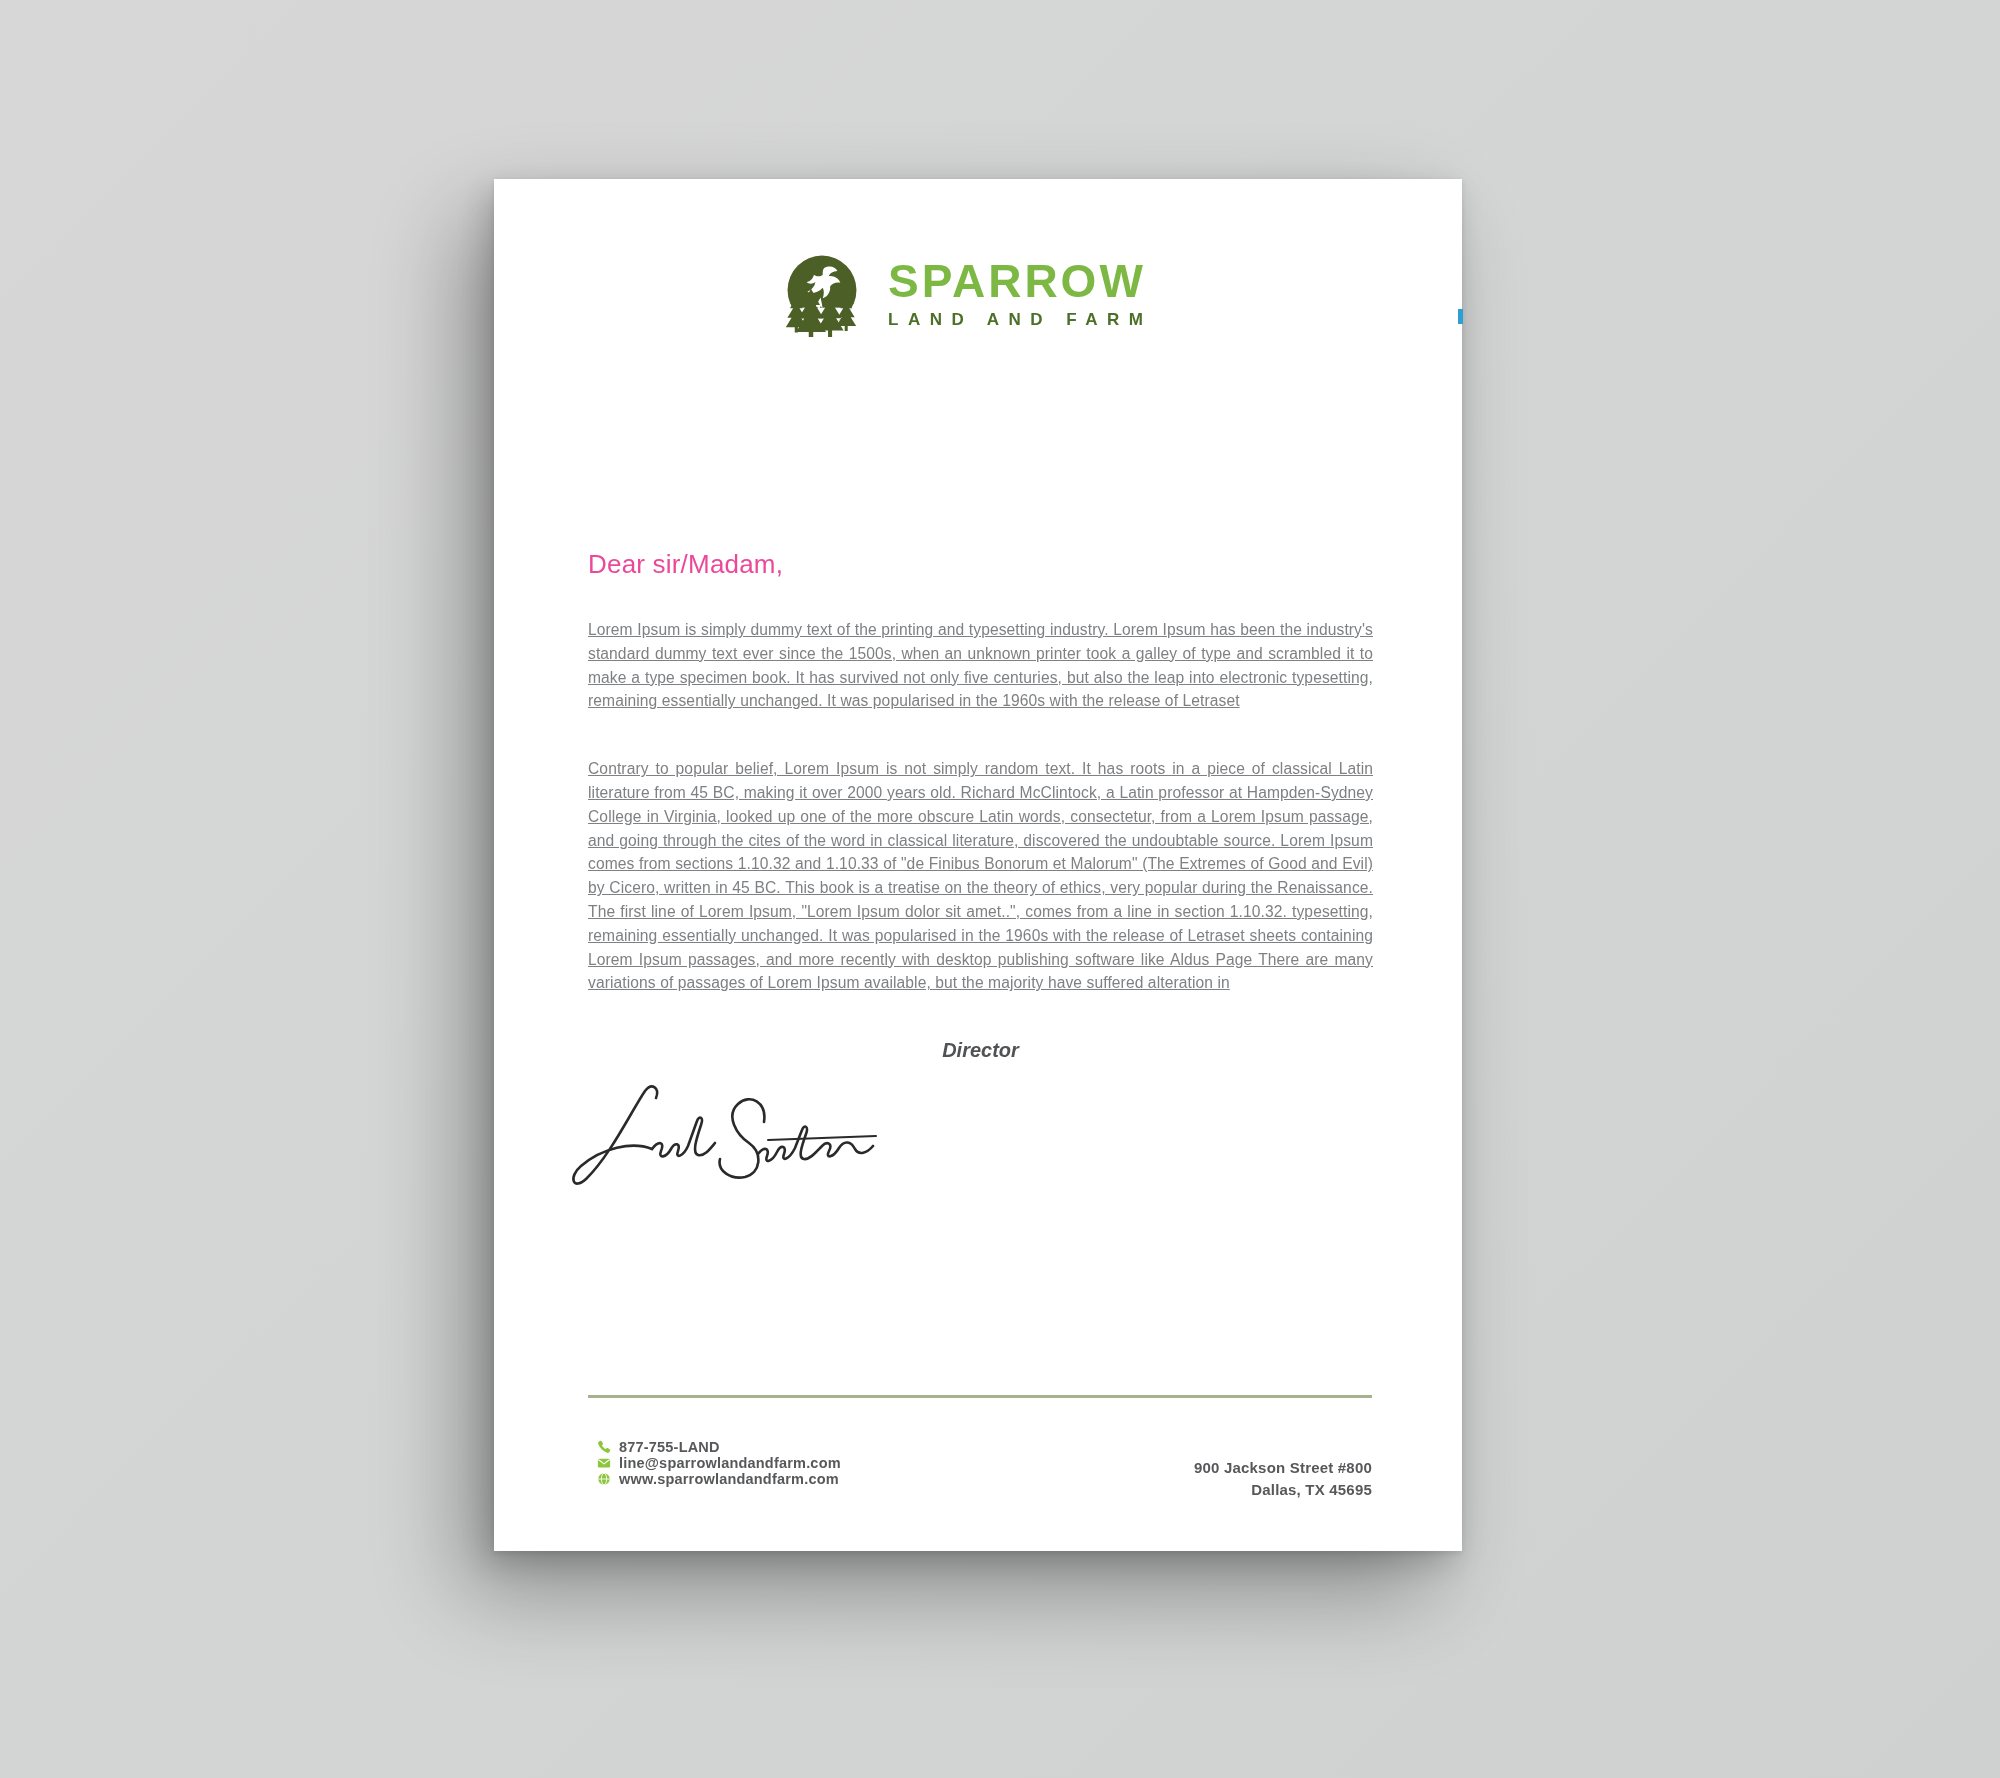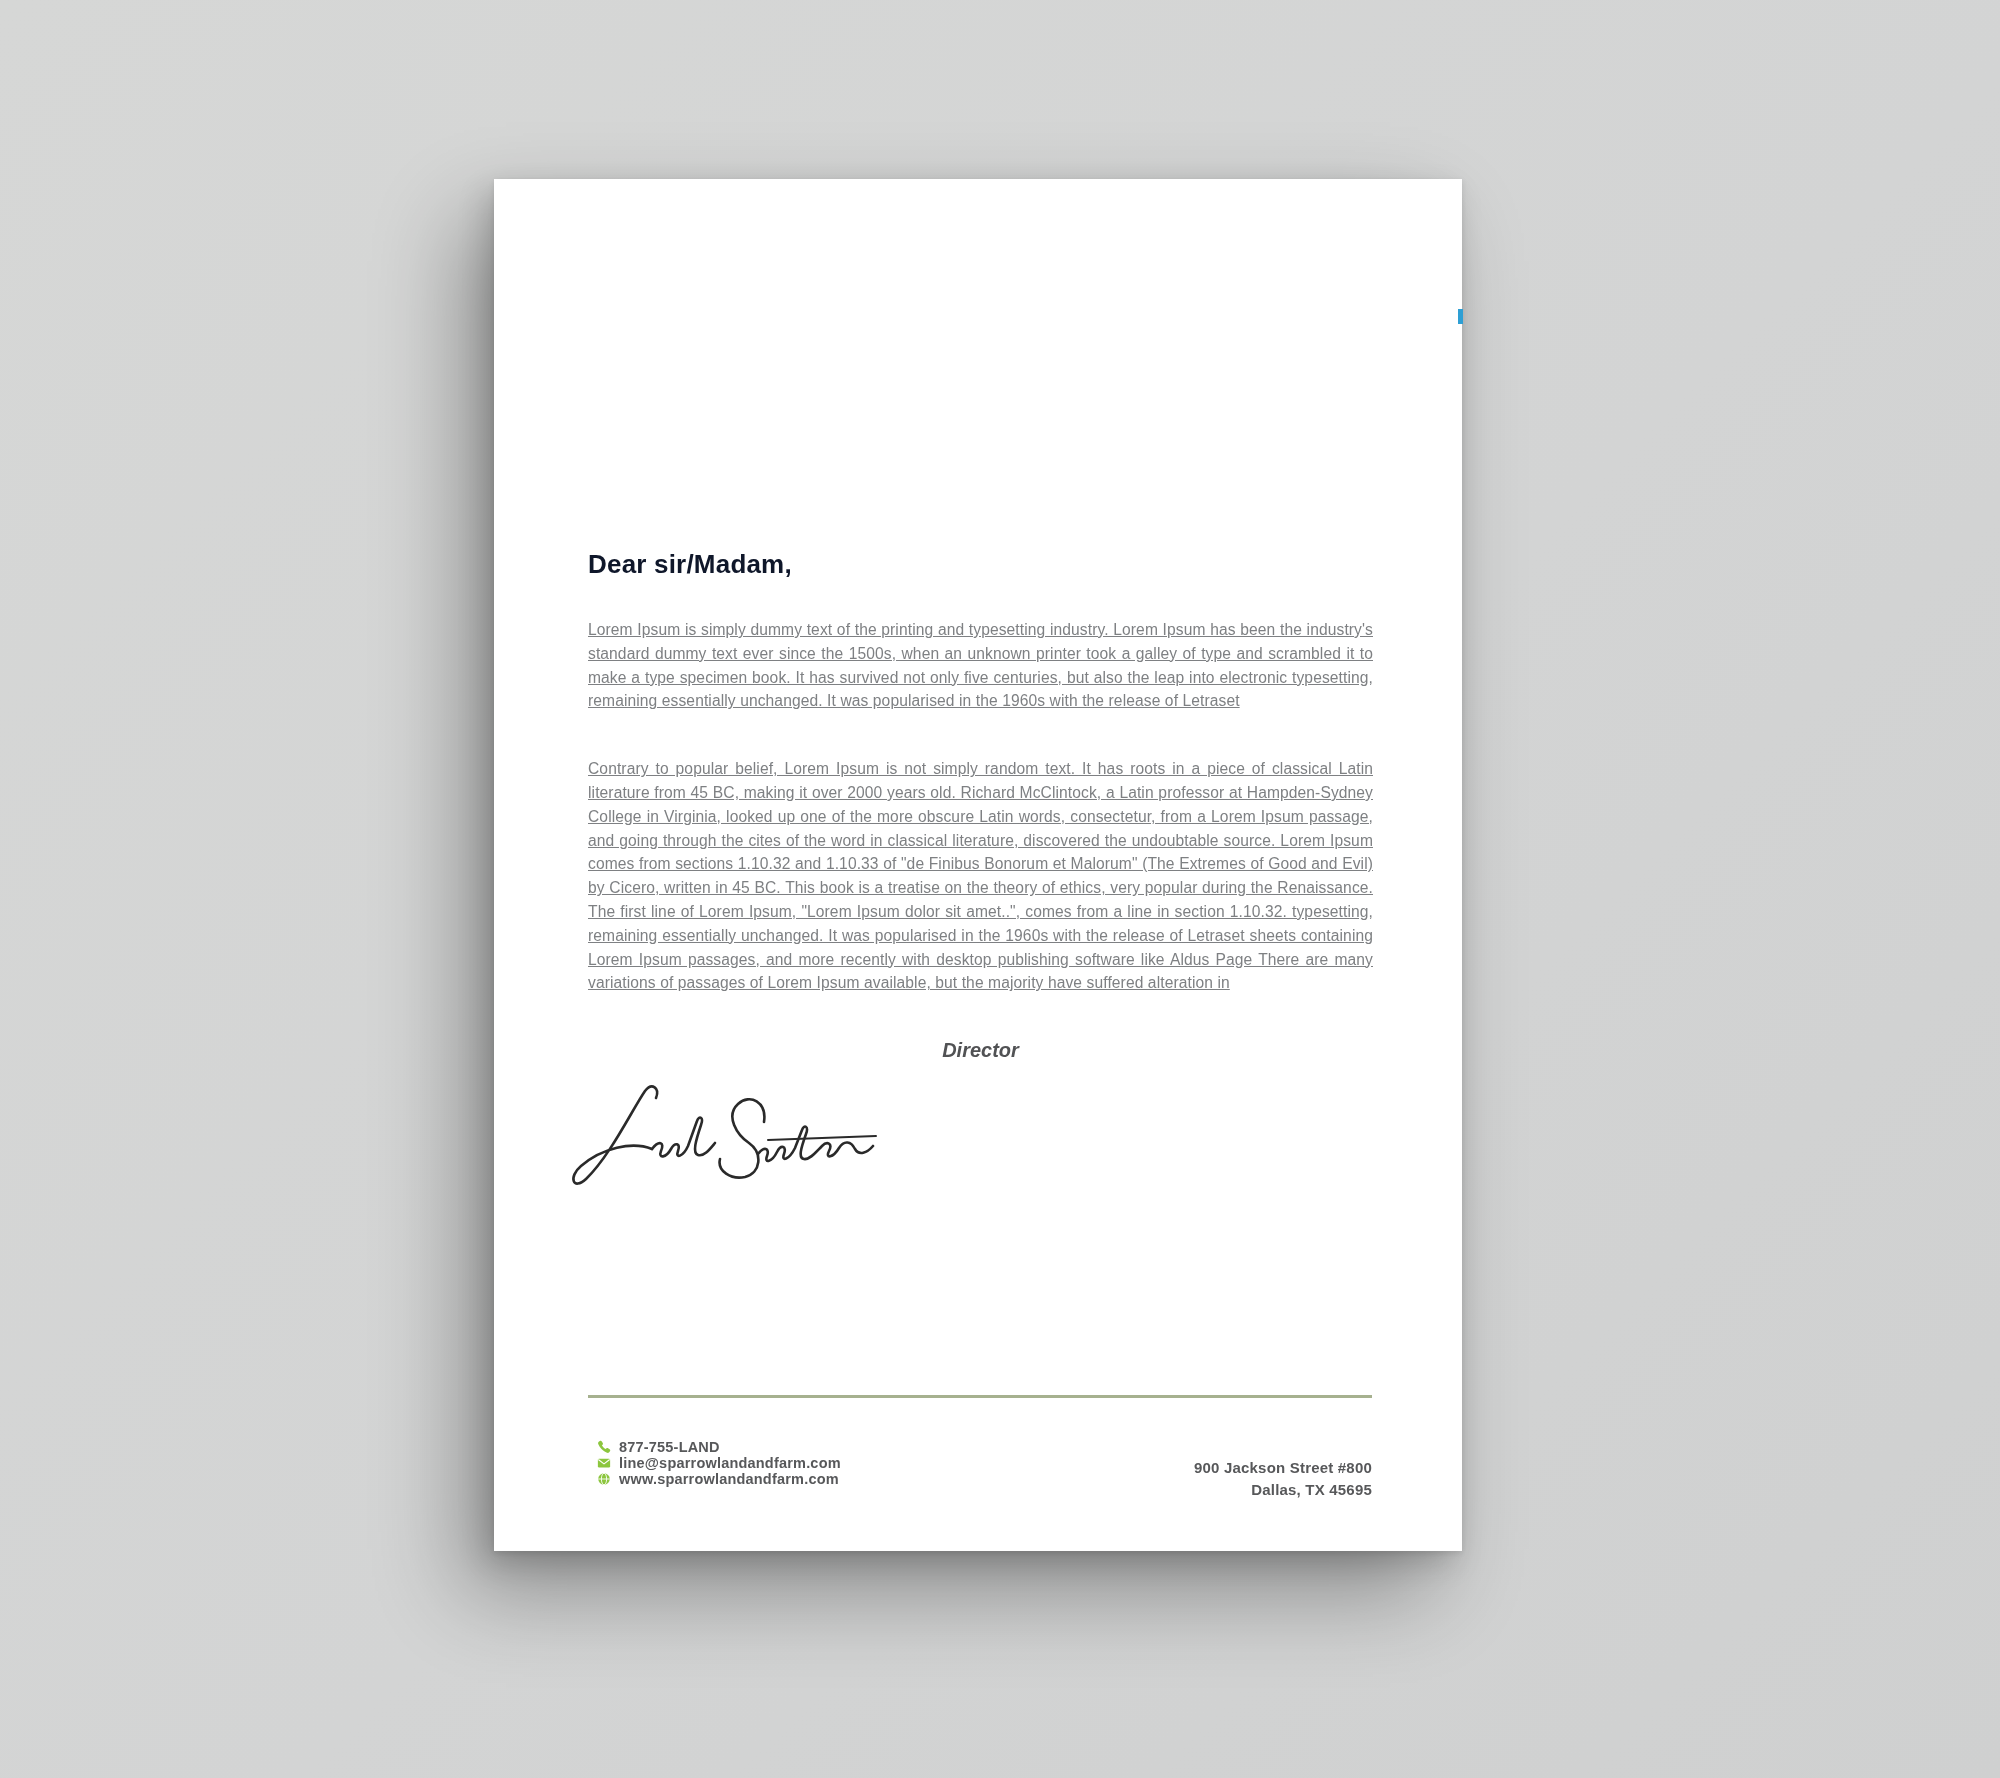--- a/index.html
+++ b/index.html
@@ -50,21 +50,21 @@
   }
 
   
   .letter-col {
     position: absolute;
     left: 94px; top: 370px;
     width: 785px;
     color: #7b7d80;
   }
   .salutation {
-    font-size: 26px; font-weight: bold; color: #0f172a;
+    font-size: 26px; font-weight: normal; color: #ec4899;
     letter-spacing: 0.2px;
     margin-bottom: 38px;
   }
   .body-para {
     font-size: 15.6px; line-height: 23.8px;
     text-align: justify;
     color: #7e8083;
     margin-bottom: 44px;
     letter-spacing: 0.1px;
     text-decoration: underline;
@@ -107,20 +107,46 @@
     font-size: 15px; color: #57585a; font-weight: bold;
     line-height: 22px; letter-spacing: 0.2px;
   }
 </style>
 </head>
 <body>
 
 <div class="stage">
   <div class="paper">
 
+    <div class="logo-row">
+      <svg class="logo-mark" viewBox="0 0 120 120" aria-hidden="true">
+        <circle cx="60" cy="56" r="47" fill="#4b5f27"></circle>
+
+        <path fill="#ffffff" d="M63,26 C70,22 78,24 81,30 C75,30 71,33 69,37 C76,36 83,40 85,46 C79,45 74,47 71,51
+                 C72,58 68,65 61,67 C63,62 63,57 61,53 C55,60 46,62 40,58 C46,56 50,51 51,45
+                 C47,48 42,48 39,45 C44,44 48,40 49,35 C53,38 58,38 61,35 C61,31 61,28 63,26 Z"></path>
+        <path fill="#ffffff" d="M58,66 L50,80 L55,79 L52,90 L58,78 L61,80 Z"></path>
+
+        <clipPath id="circClip">
+            <circle cx="60" cy="56" r="47"></circle>
+          </clipPath>
+        <rect x="8" y="80" width="104" height="28" fill="#ffffff" clip-path="url(#circClip)"></rect>
+
+        <g fill="#4b5f27">
+          <path transform="translate(25,98) scale(0.72)" d="M0,-46 L12,-24 L6,-24 L17,-6 L9,-6 L20,12 L3,12 L3,22 L-3,22 L-3,12 L-20,12 L-9,-6 L-17,-6 L-6,-24 L-12,-24 Z"></path>
+          <path transform="translate(45,101) scale(1.02)" d="M0,-46 L12,-24 L6,-24 L17,-6 L9,-6 L20,12 L3,12 L3,22 L-3,22 L-3,12 L-20,12 L-9,-6 L-17,-6 L-6,-24 L-12,-24 Z"></path>
+          <path transform="translate(71,100) scale(0.92)" d="M0,-46 L12,-24 L6,-24 L17,-6 L9,-6 L20,12 L3,12 L3,22 L-3,22 L-3,12 L-20,12 L-9,-6 L-17,-6 L-6,-24 L-12,-24 Z"></path>
+          <path transform="translate(93,97) scale(0.68)" d="M0,-46 L12,-24 L6,-24 L17,-6 L9,-6 L20,12 L3,12 L3,22 L-3,22 L-3,12 L-20,12 L-9,-6 L-17,-6 L-6,-24 L-12,-24 Z"></path>
+        </g>
+      </svg>
+      <div class="logo-text">
+        <div class="logo-name">SPARROW</div>
+        <div class="logo-tagline">LAND AND FARM</div>
+      </div>
+    </div>
 
     <div class="blue-tick"></div>
 
     <div class="letter-col">
       <h1 class="salutation">Dear sir/Madam,</h1>
 
       <p class="body-para">Lorem Ipsum is simply dummy text of the printing and typesetting industry. Lorem Ipsum has been the industry's standard dummy text ever since the 1500s, when an unknown printer took a galley of type and scrambled it to make a type specimen book. It has survived not only five centuries, but also the leap into electronic typesetting, remaining essentially unchanged. It was popularised in the 1960s with the release of Letraset</p>
       <p class="body-para">Contrary to popular belief, Lorem Ipsum is not simply random text. It has roots in a piece of classical Latin literature from 45 BC, making it over 2000 years old. Richard McClintock, a Latin professor at Hampden-Sydney College in Virginia, looked up one of the more obscure Latin words, consectetur, from a Lorem Ipsum passage, and going through the cites of the word in classical literature, discovered the undoubtable source. Lorem Ipsum comes from sections 1.10.32 and 1.10.33 of "de Finibus Bonorum et Malorum" (The Extremes of Good and Evil) by Cicero, written in 45 BC. This book is a treatise on the theory of ethics, very popular during the Renaissance. The first line of Lorem Ipsum, "Lorem Ipsum dolor sit amet..", comes from a line in section 1.10.32. typesetting, remaining essentially unchanged. It was popularised in the 1960s with the release of Letraset sheets containing Lorem Ipsum passages, and more recently with desktop publishing software like Aldus Page There are many variations of passages of Lorem Ipsum available, but the majority have suffered alteration in</p>
 
       <div class="signer-title">Director</div>

